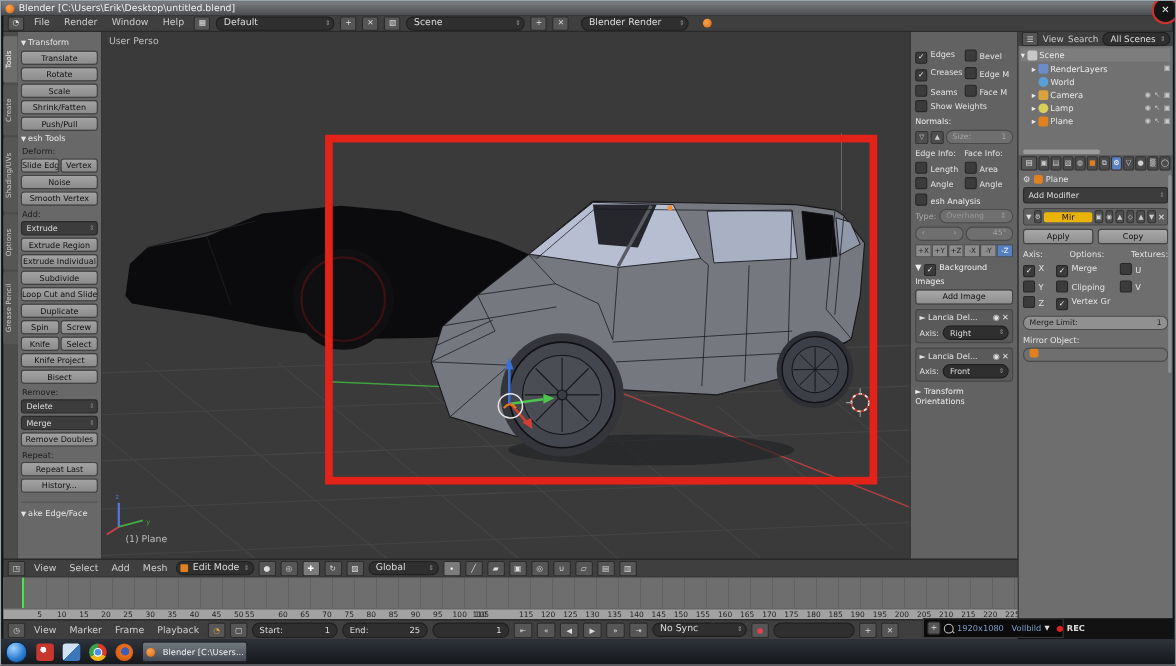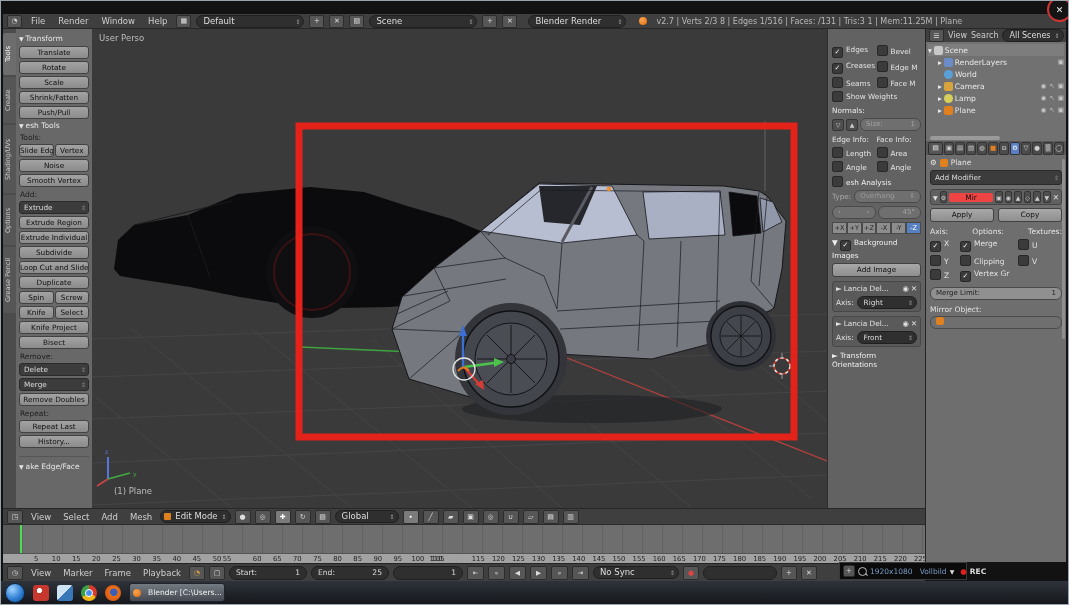--- a/index.html
+++ b/index.html
@@ -116,60 +116,63 @@
             display:flex;align-items:center;gap:3px;color:#f0f0f0;font-size:7.6px;padding:0 3px;box-sizing:border-box;white-space:nowrap;overflow:hidden;}
   #tray{margin-left:auto;display:flex;align-items:center;gap:4px;color:#e8e8e8;font-size:7.6px;}
   .tray-dot{width:9px;height:9px;border-radius:2px;flex:0 0 auto;}
   #clock{text-align:right;font-size:7.3px;line-height:1.25;margin:0 4px;}
 </style>
 </head>
 <body>
 
 <div id="screen">
 
+  <div id="titlebar" class="abs">
+    <span class="blender-orb"></span>
+    <span>Blender [C:\Users\Erik\Desktop\untitled.blend]</span>
+  </div>
   <div id="closex" class="abs">
     <span>✕</span>
   </div>
 
   <div id="topheader" class="abs">
     <span class="mini-box">◔</span>
     <span class="menu-item">File</span>
     <span class="menu-item">Render</span>
     <span class="menu-item">Window</span>
     <span class="menu-item">Help</span>
     <span class="mini-box">▦</span>
     <span class="dd" style="width:88px;">Default</span>
     <span class="mini-box">+</span>
     <span class="mini-box">✕</span>
     <span class="mini-box">▧</span>
     <span class="dd" style="width:88px;">Scene</span>
     <span class="mini-box">+</span>
     <span class="mini-box">✕</span>
     <span class="dd" style="width:78px;margin-left:6px;">Blender Render</span>
     <span class="blender-orb" style="margin-left:8px;"></span>
-    <span class="stats">v2.7  | Verts 2/3 8 | Edges 1/516 | Faces: /131 | Tris:3 1 | Mem:11.25M | Plane</span>
   </div>
 
   <div id="tabstrip" class="abs">
     <span class="vtab active" style="flex:0 0 32px;">Tools</span>
     <span class="vtab" style="flex:0 0 36px;">Create</span>
     <span class="vtab" style="flex:0 0 58px;">Shading/UVs</span>
     <span class="vtab" style="flex:0 0 40px;">Options</span>
     <span class="vtab" style="flex:0 0 56px;">Grease Pencil</span>
   </div>
 
   <div id="toolshelf" class="abs">
     <div class="shelf-hdr">Transform</div>
     <div class="tbtn">Translate</div>
     <div class="tbtn">Rotate</div>
     <div class="tbtn">Scale</div>
     <div class="tbtn">Shrink/Fatten</div>
     <div class="tbtn">Push/Pull</div>
     <div class="shelf-hdr">esh Tools</div>
-    <div class="tlabel">Tools:</div>
+    <div class="tlabel">Deform:</div>
     <div class="pair">
       <div class="tbtn">Slide Edg</div>
       <div class="tbtn">Vertex</div>
     </div>
     <div class="tbtn">Noise</div>
     <div class="tbtn">Smooth Vertex</div>
     <div class="tlabel">Add:</div>
     <div class="tdd">Extrude</div>
     <div class="tbtn">Extrude Region</div>
     <div class="tbtn">Extrude Individual</div>
@@ -463,21 +466,21 @@
     <div id="properties">
       <div class="nrow" style="gap:3px;">
         <span>⚙</span>
         <span class="oic" style="background:#e0801f;width:8px;height:8px;border-radius:2px;display:inline-block;"></span>
         <span>Plane</span>
       </div>
       <div class="tdd" style="height:13px;line-height:13px;margin:3px 0 4px 0;">Add Modifier</div>
       <div class="mod-hdr">
         <span style="font-size:6px;">▼</span>
         <span class="tgl">⚙</span>
-        <span style="background:#ef4444;border-radius:2px;padding:0 16px;color:#111;">Mir</span>
+        <span style="background:#eab308;border-radius:2px;padding:0 16px;color:#111;">Mir</span>
         <span class="tgl">▣</span>
         <span class="tgl">◉</span>
         <span class="tgl">▲</span>
         <span class="tgl">◇</span>
         <span class="tgl">▲</span>
         <span class="tgl">▼</span>
         <span>✕</span>
       </div>
       <div class="nrow" style="gap:4px;">
         <span class="pbtn">Apply</span>

